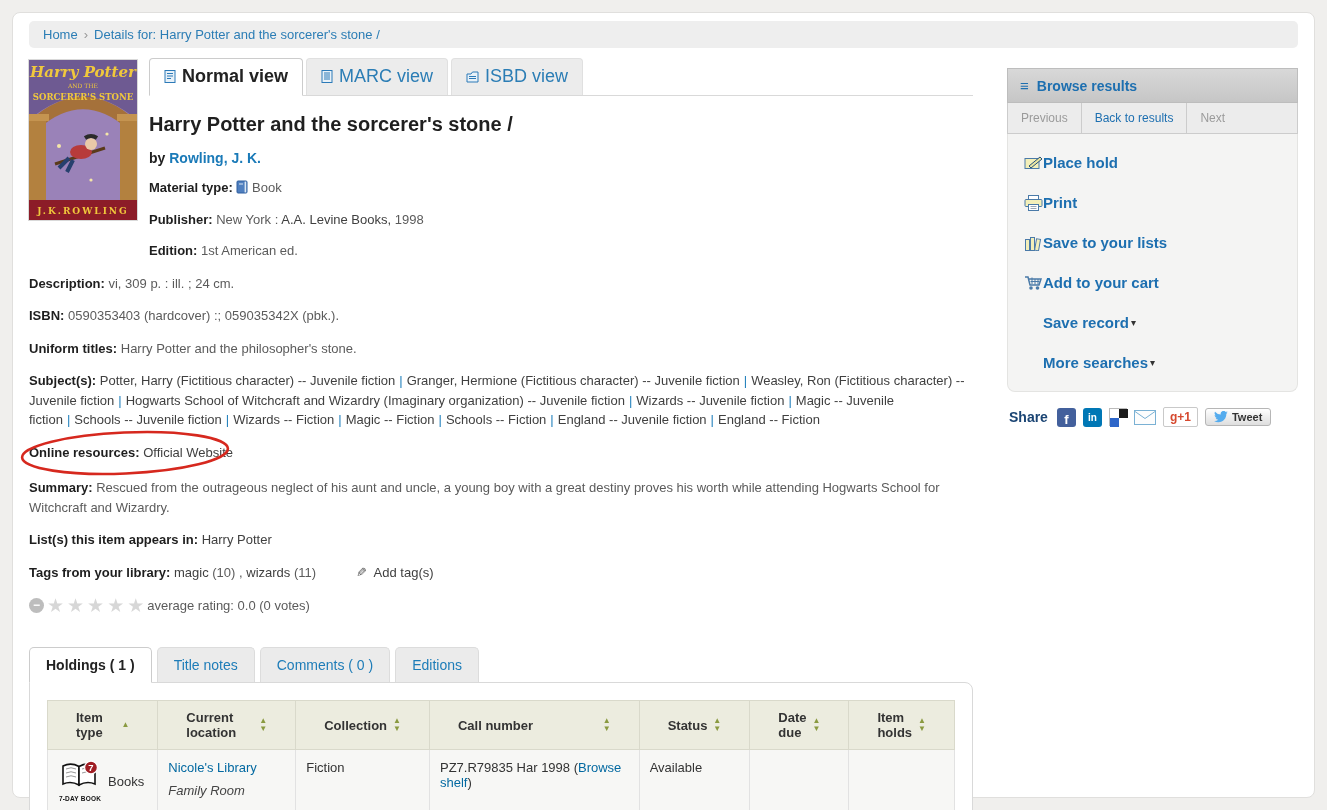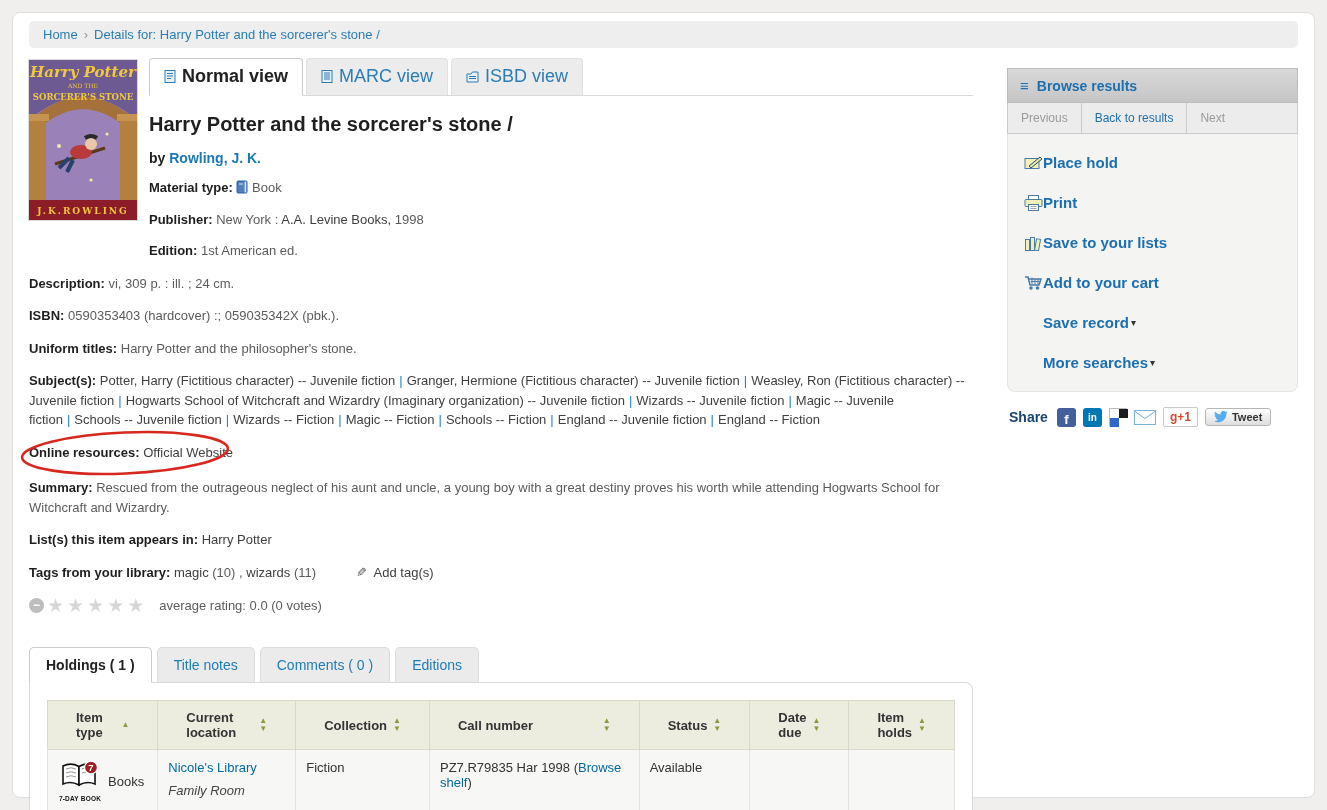--- a/index.html
+++ b/index.html
@@ -48,21 +48,21 @@
   .annot { position:absolute; left:-12px; top:-14px; pointer-events:none; z-index:5; }
 
   
   .tags .count { color:#5b5b5b; }
   .addtag { margin-left:36px; }
   .addtag .pencil { color:#555; font-size:13px; margin-right:4px; display:inline-block; transform:scaleX(-1); }
   .rating { display:flex; align-items:center; gap:3px; margin:16px 0 0; font-size:13px; color:#5b5b5b; }
   .rate-cancel { width:15px; height:15px; border-radius:50%; background:#bdbdbd; color:#fff;
                  font-size:12px; line-height:14px; text-align:center; font-weight:bold; cursor:pointer; }
   .star { color:#d7d7d7; font-size:19px; line-height:15px; cursor:pointer; }
-  .rating .txt { margin-left:12px; }
+  .rating .txt { }
 
   
   .holdings { margin-top:34px; }
   .h-tabs { display:flex; gap:5px; position:relative; z-index:2; }
   .h-tab { font-size:14px; padding:9px 16px; border-radius:5px 5px 0 0; cursor:pointer; }
   .h-tab.active { background:#fff; border:1px solid #ccc; border-bottom:1px solid #fff;
                   margin-bottom:-1px; font-weight:bold; color:#222; }
   .h-tab.inactive { background:#ebebeb; border:1px solid #dcdcdc; border-bottom:none; color:#1d7cb8; }
   .h-panel { border:1px solid #d9d9d9; border-radius:0 8px 8px 8px; padding:17px 17px 24px; background:#fff; }
   table { border-collapse:collapse; font-size:13px; }

